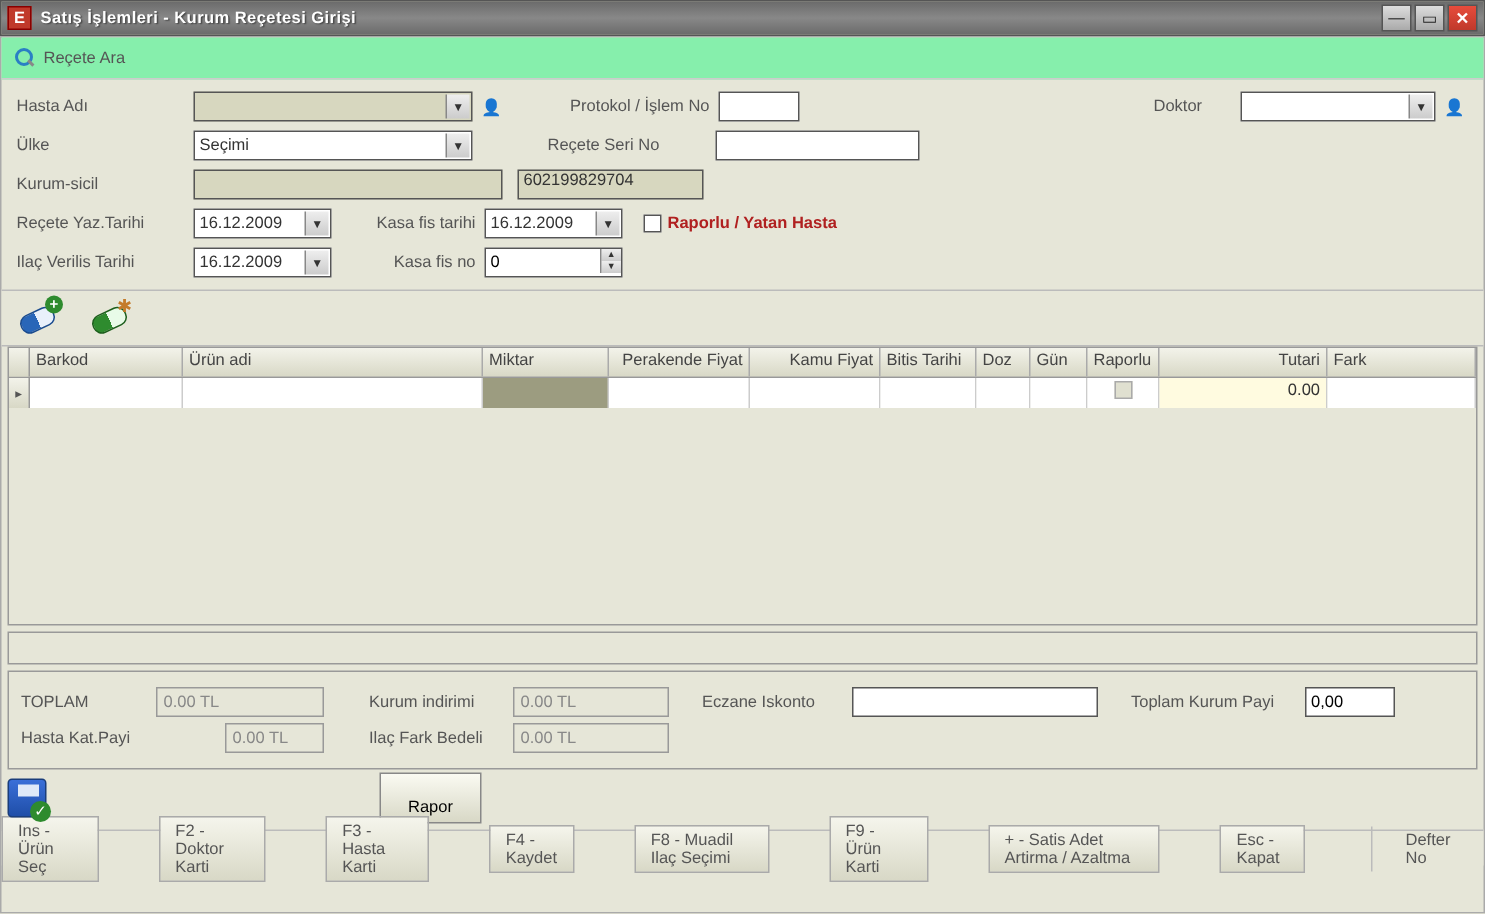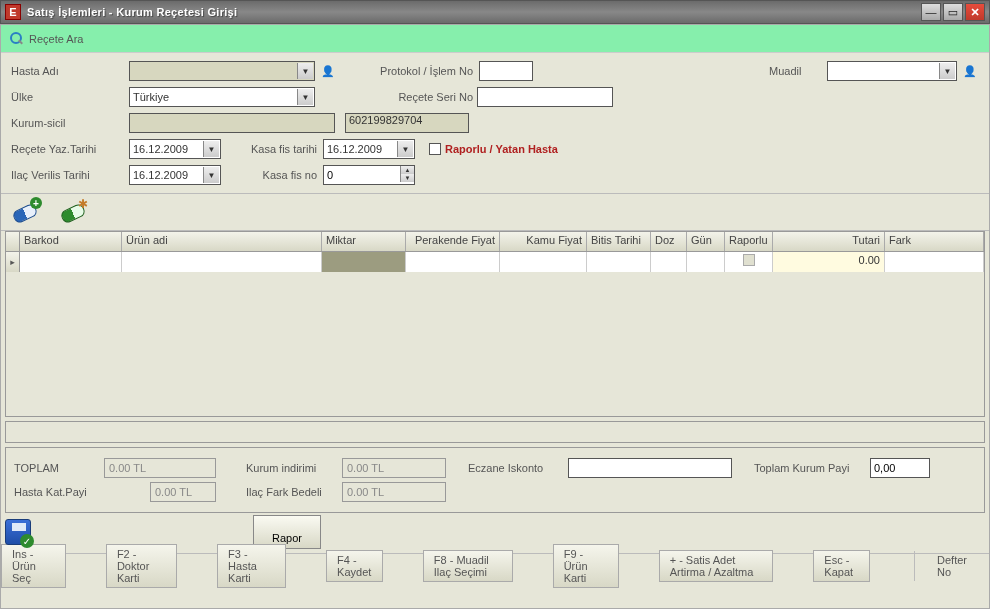--- a/index.html
+++ b/index.html
@@ -427,36 +427,36 @@
       <span class="lbl lbl-col1">Hasta Adı</span>
       <div class="combo dark" style="width:186px">
         <span></span>
           <span class="dd">▼</span>
       </div>
       <span class="small-icon">👤</span>
       <span style="width:30px"></span>
       <span class="lbl" style="width:112px;text-align:right;padding-right:6px">Protokol / İşlem No</span>
       <input class="input" style="width: 54px;" value="">
       <span style="flex:1"></span>
-      <span class="lbl" style="width:58px">Muadil</span>
+      <span class="lbl" style="width:58px">Doktor</span>
       <div class="combo" style="width:130px">
         <span></span>
           <span class="dd">▼</span>
       </div>
       <span class="small-icon">👤</span>
     </div>
 
     <div class="form-row">
       <span class="lbl lbl-col1">Ülke</span>
       <div class="combo" style="width:186px">
-        <span>Türkiye</span>
+        <span>Seçimi</span>
           <span class="dd">▼</span>
       </div>
       <span style="width:50px"></span>
-      <span class="lbl" style="width:112px;text-align:right;padding-right:4px">Reçete Seri No</span>
+      <span class="lbl" style="width:112px;padding-right:22px">Reçete Seri No</span>
       <input class="input" style="width: 136px;" value="">
     </div>
 
     <div class="form-row">
       <span class="lbl lbl-col1">Kurum-sicil</span>
       <div class="input readonly" style="width:206px"></div>
       <span style="width:10px"></span>
       <div class="input readonly" style="width:124px">602199829704</div>
     </div>
 

